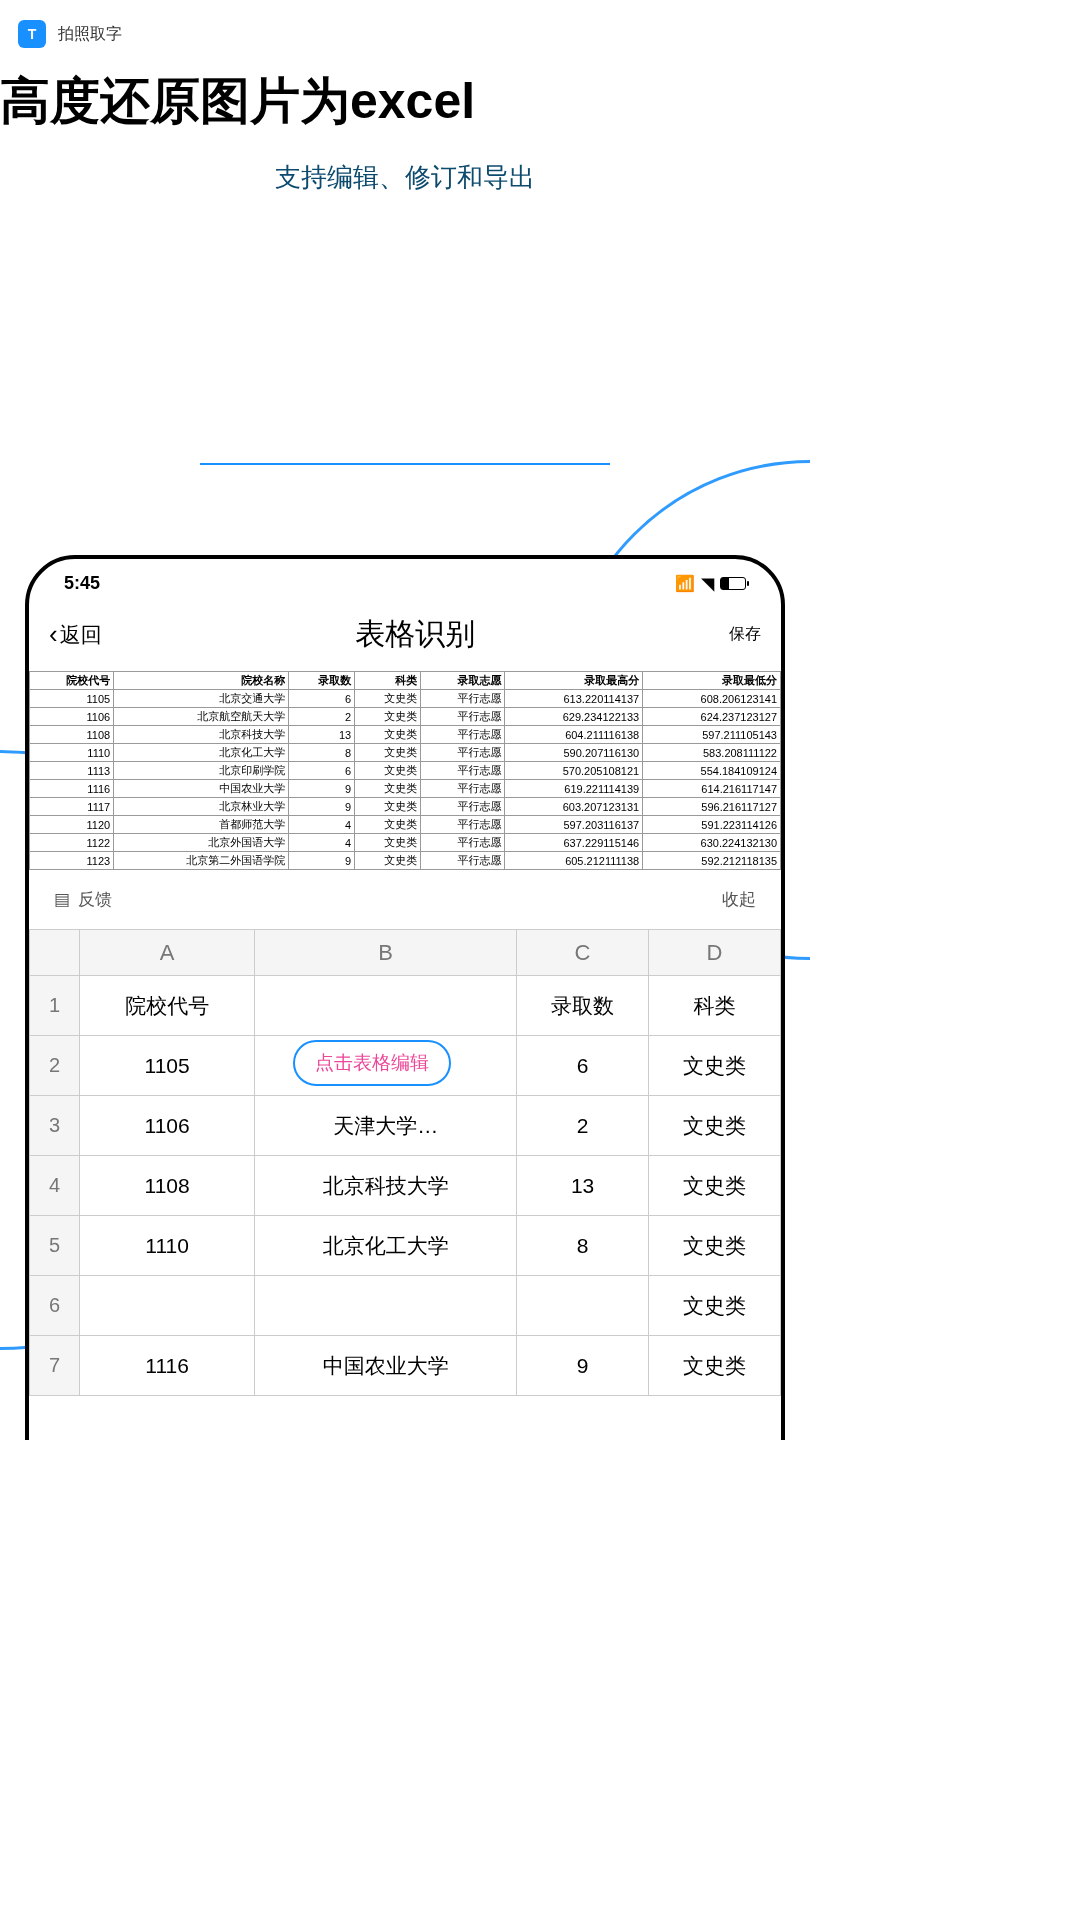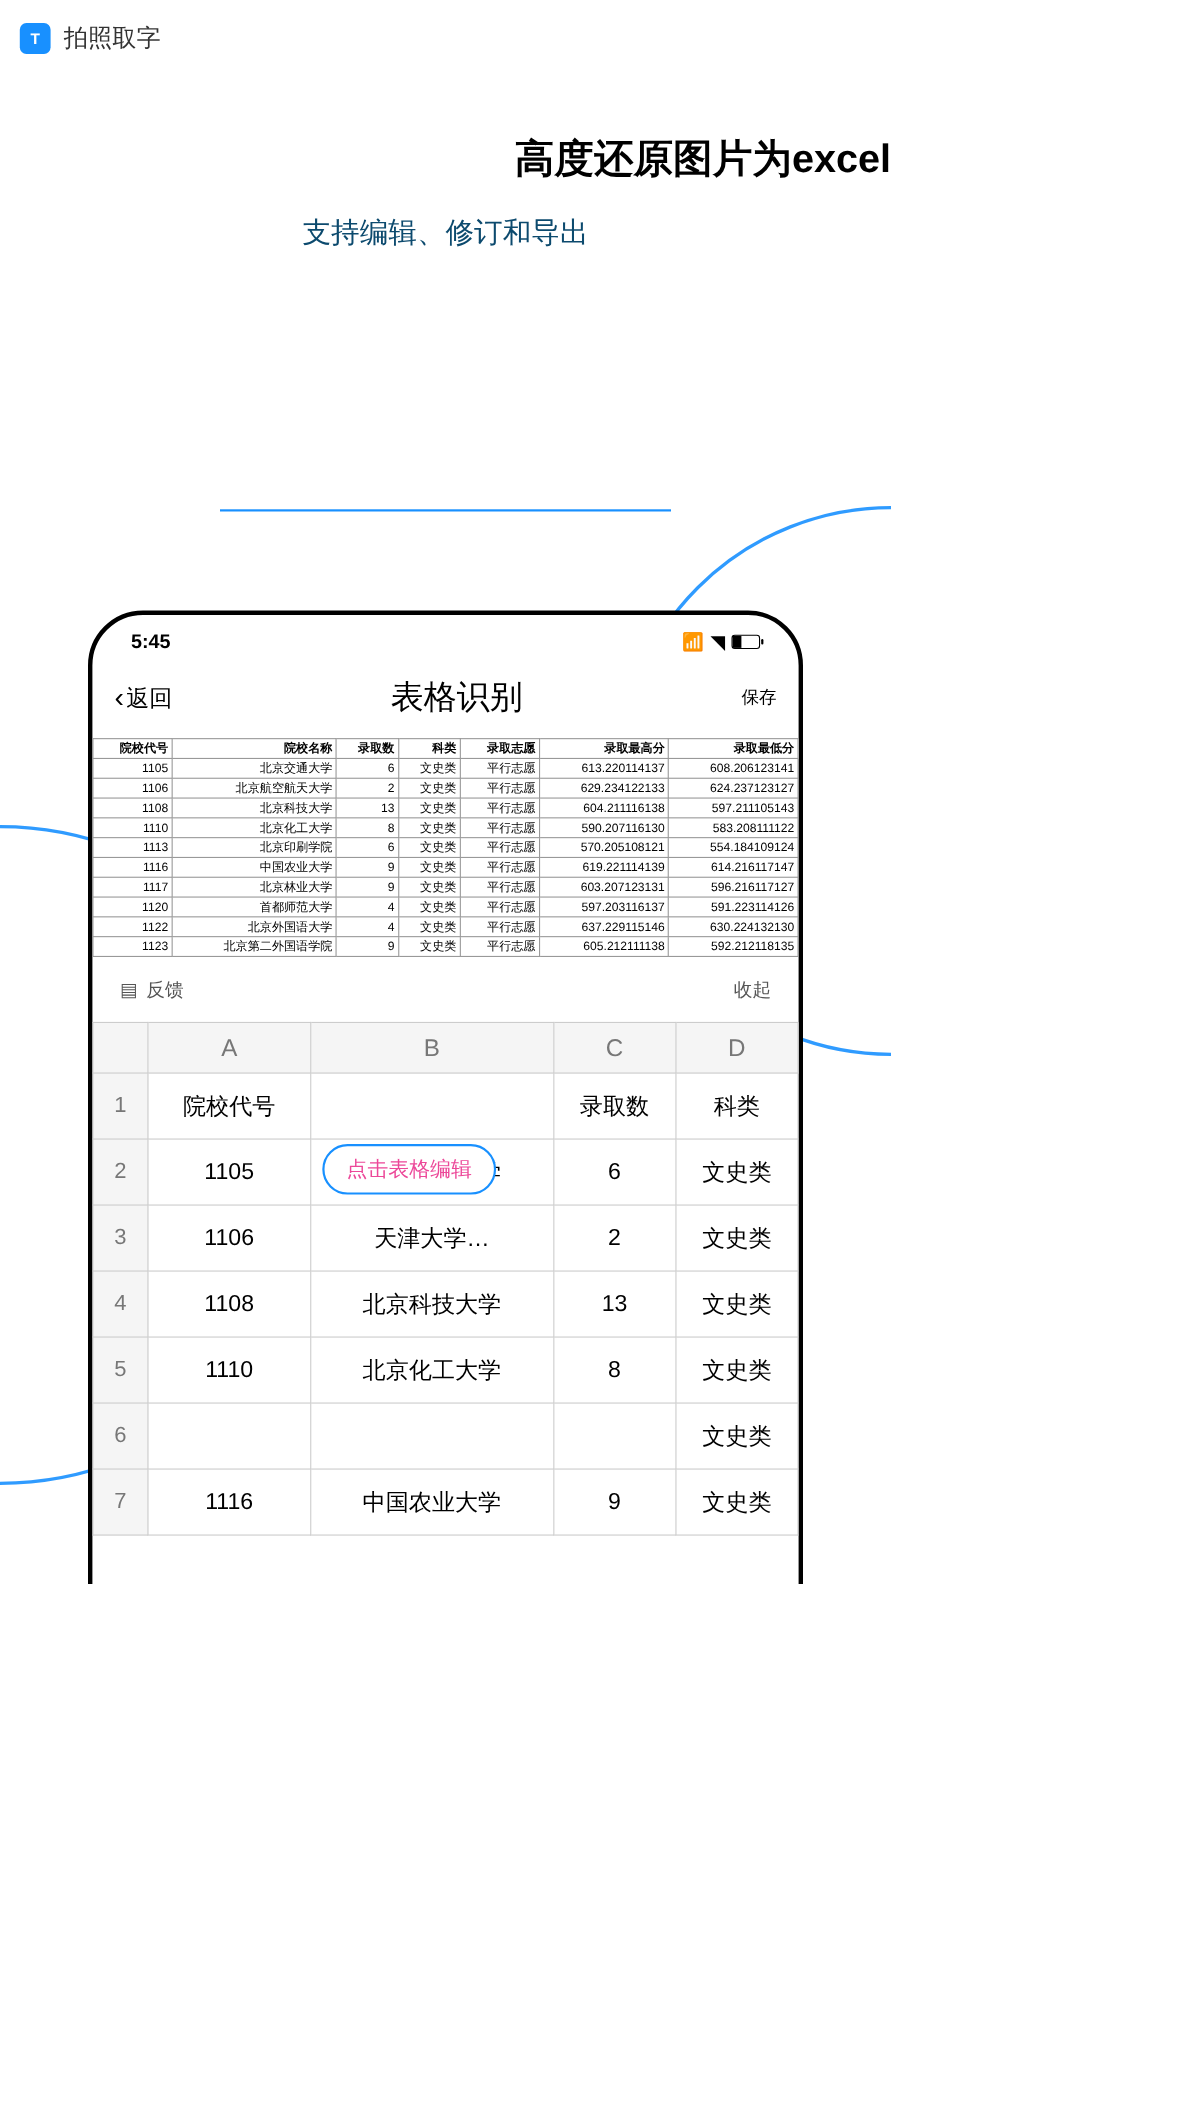--- a/index.html
+++ b/index.html
@@ -1,29 +1,29 @@
 <!DOCTYPE html>
 <html><head>
 <meta charset="utf-8">
 <style>
 *{margin:0;padding:0;box-sizing:border-box;font-family:-apple-system,"PingFang SC","Microsoft YaHei",sans-serif}
 body{background:#fff;width:810px;height:1440px;overflow:hidden;position:relative}
 .header{display:flex;align-items:center;padding:20px 18px;gap:12px}
 .app-icon{width:28px;height:28px;background:#1890ff;border-radius:6px;display:flex;align-items:center;justify-content:center;color:#fff;font-weight:bold;font-size:14px}
-.app-name{font-size:22px;color:#333}
-.hero-title{text-align:right;font-size:36px;font-weight:700;color:#000;margin-top:50px}
+.app-name{font-size:16px;color:#333}
+.hero-title{text-align:left;font-size:50px;font-weight:700;color:#000;}
 .hero-subtitle{text-align:center;font-size:26px;color:#0c4a6e;margin-top:25px}
 .bg-table{position:absolute;top:330px;left:50%;transform:translateX(-50%);width:410px;background:#fff;font-size:7px;border-collapse:collapse}
 .bg-table th,.bg-table td{border:1px solid #ccc;padding:1px 2px;text-align:right;white-space:nowrap}
 .bg-table th{background:#fff;font-weight:normal}
 .bg-table .hl td{background:#b8daf0}
 .bg-curve{position:absolute;border:3px solid #1890ff;border-radius:50%;opacity:.9;z-index:-1}
 .curve1{width:500px;height:500px;top:460px;right:-250px}
 .curve2{width:600px;height:600px;top:750px;left:-300px}
-.phone{position:absolute;top:555px;left:50%;transform:translateX(-50%);width:650px;height:1100px;border:4px solid #000;border-radius:50px;background:#fff;overflow:hidden}
+.phone{position:absolute;top:555px;left:50%;transform:translateX(-50%);width:760px;height:1100px;border:4px solid #000;border-radius:50px;background:#fff;overflow:hidden}
 .status-bar{display:flex;justify-content:space-between;align-items:center;padding:14px 35px 8px;font-size:18px;font-weight:600}
 .status-right{display:flex;gap:6px;align-items:center}
 .signal,.wifi{font-size:16px}
 .battery{width:26px;height:13px;border:1.5px solid #000;border-radius:3px;position:relative}
 .battery::after{content:'';position:absolute;right:-4px;top:3px;width:2px;height:5px;background:#000;border-radius:1px}
 .battery-fill{width:35%;height:100%;background:#000}
 .navbar{display:flex;justify-content:space-between;align-items:center;padding:12px 20px;font-size:21px}
 .back{display:flex;align-items:center;gap:2px}
 .chev{font-size:26px;font-weight:300}
 .nav-title{font-weight:500;font-size:30px}

